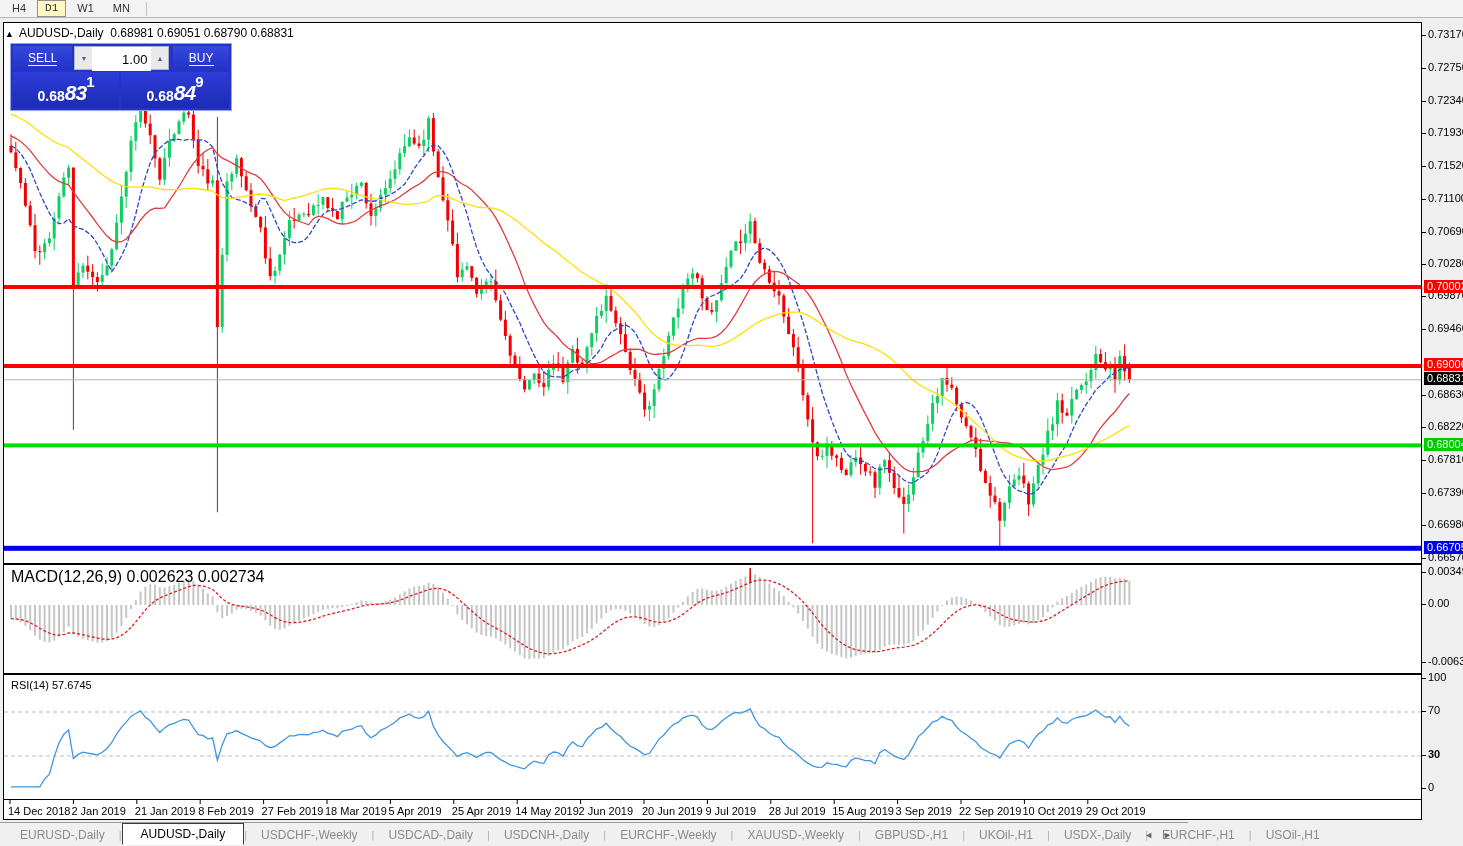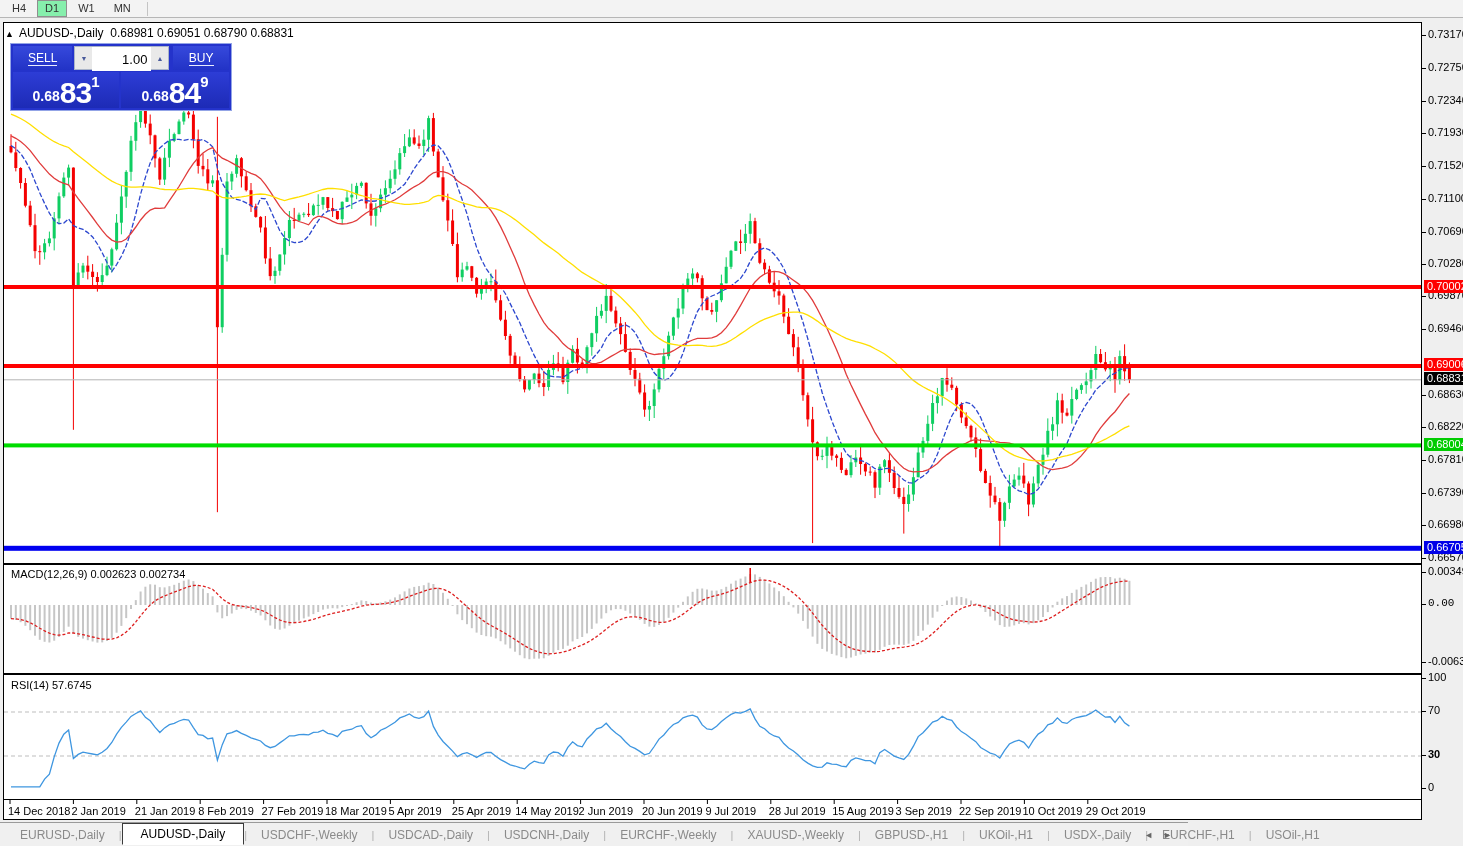--- a/index.html
+++ b/index.html
@@ -1,29 +1,29 @@
 <!DOCTYPE html>
 <html><head>
 <meta charset="utf-8">
 <style>
   html,body{margin:0;padding:0;width:1463px;height:846px;background:#efefef;overflow:hidden;
     font-family:"Liberation Sans",sans-serif;-webkit-font-smoothing:none;}
   
   #toolbar{position:absolute;left:0;top:0;width:1463px;height:18px;background:#f3f3f3;
     border-bottom:1px solid #b6b6b6;display:flex;align-items:center;padding-left:4px;box-sizing:border-box;}
   .tf-btn{font-size:11px;color:#333;padding:1px 7px 2px 7px;margin-right:3px;border:1px solid transparent;cursor:default;}
-  .tf-btn.active{background:#86efac;border:1px solid #8f8f8f;}
+  .tf-btn.active{background:#fef9c3;border:1px solid #8f8f8f;font-family:Liberation Mono, monospace;}
   .tb-sep{width:1px;height:14px;background:#c4c4c4;margin:0 5px;}
   
   #chart-window{position:absolute;left:3px;top:22px;width:1419px;height:798px;background:#fff;
     border:1px solid #000;box-sizing:border-box;}
   #chart-svg{position:absolute;left:0;top:0;}
   #chart-title{position:absolute;left:1px;top:3px;font-size:12px;color:#000;white-space:nowrap;z-index:5;}
   #chart-title .tri{font-size:9px;margin-right:5px;}
-  #macd-label{position:absolute;left:7px;top:545px;font-size:11px;color:#000;z-index:5;}
+  #macd-label{position:absolute;left:7px;top:545px;font-size:16px;color:#000;z-index:5;}
   #rsi-label{position:absolute;left:7px;top:656px;font-size:11px;color:#000;z-index:5;}
   
   #trade-panel{position:absolute;left:6px;top:20px;width:220px;height:66px;background:#2433cb;
     border:1px solid #93a4e6;z-index:10;}
   #tp-row1{position:absolute;left:2px;top:2px;height:24px;width:216px;display:flex;}
   .tp-btn{background:linear-gradient(#3649dc,#2233c6);color:#fff;font-size:12px;display:flex;
     align-items:center;justify-content:center;cursor:pointer;}
   .tp-btn .lbl{border-bottom:1px solid #e8ecff;padding-bottom:0px;}
   #sell-btn{width:62px;height:24px;}
   #buy-btn{width:58px;height:24px;margin-left:2px;}
@@ -31,21 +31,21 @@
   .spin-btn{width:17px;height:22px;background:#e9e9e9;border:0;display:flex;align-items:center;
     justify-content:center;font-size:7px;color:#4a5a9a;cursor:pointer;}
   #vol-input{width:53px;height:22px;border:0;outline:none;font-size:13px;text-align:right;
     padding-right:4px;font-family:"Liberation Sans",sans-serif;}
   #tp-row2{position:absolute;left:2px;top:28px;width:216px;height:36px;display:flex;}
   .price-box{background:linear-gradient(#2d3dd6,#1d2bb6);color:#fff;display:flex;align-items:flex-end;
     justify-content:center;cursor:pointer;}
   #sell-price{width:106px;height:36px;}
   #buy-price{width:108px;height:36px;margin-left:2px;}
   .p-prefix{font-size:14px;font-weight:bold;padding-bottom:4px;}
-  .p-big{font-size:30px;line-height:30px;font-weight:bold;letter-spacing:-1px;}
+  .p-big{font-size:21px;line-height:30px;font-weight:bold;letter-spacing:-1px;font-style:italic;}
   .p-sup{font-size:15px;font-weight:bold;align-self:flex-start;margin-top:1px;}
   
   #price-axis{position:absolute;left:1422px;top:22px;width:41px;height:798px;background:#efefef;}
   .ax-label{position:absolute;left:6px;font-size:11px;color:#000;white-space:nowrap;}
   .ax-dash{position:absolute;left:0px;width:4px;height:1px;background:#000;}
   .ax-tag{position:absolute;left:2px;width:39px;height:13px;font-size:11px;color:#fff;
     text-align:left;padding-left:3px;line-height:13px;box-sizing:border-box;white-space:nowrap;}
   
   #tab-bar{position:absolute;left:0;top:822px;width:1188px;height:24px;background:#f0f0f0;
     border-top:1px solid #9a9a9a;display:flex;align-items:center;padding-left:6px;box-sizing:border-box;}
@@ -901,21 +901,21 @@
     <div class="ax-dash" style="top: 535.979px;"></div>
     <div class="ax-label" style="top: 528.979px;">0.66570</div>
     <div class="ax-tag" style="top: 257.53px; background: rgb(255, 0, 0); color: rgb(255, 255, 255);">0.70002</div>
     <div class="ax-tag" style="top: 336.452px; background: rgb(255, 0, 0); color: rgb(255, 255, 255);">0.69006</div>
     <div class="ax-tag" style="top: 350.319px; background: rgb(0, 0, 0); color: rgb(255, 255, 255);">0.68831</div>
     <div class="ax-tag" style="top: 415.85px; background: rgb(0, 204, 0); color: rgb(255, 255, 255);">0.68004</div>
     <div class="ax-tag" style="top: 518.782px; background: rgb(0, 0, 232); color: rgb(255, 255, 255);">0.66705</div>
     <div class="ax-dash" style="top: 550.273px;"></div>
     <div class="ax-label" style="top: 543.273px;">0.00349</div>
     <div class="ax-dash" style="top: 582px;"></div>
-    <div class="ax-label" style="top: 575px; font-family: Liberation Mono, monospace;">0.00</div>
+    <div class="ax-label" style="top: 575px;">0.00</div>
     <div class="ax-dash" style="top: 639.909px;"></div>
     <div class="ax-label" style="top: 632.909px;">-0.00637</div>
     <div class="ax-dash" style="top: 656px;"></div>
     <div class="ax-label" style="top: 649px;">100</div>
     <div class="ax-dash" style="top: 689px;"></div>
     <div class="ax-label" style="top: 682px; text-align: right;">70</div>
     <div class="ax-dash" style="top: 733px;"></div>
     <div class="ax-label" style="top: 726px; font-weight: bold;">30</div>
     <div class="ax-dash" style="top: 766px;"></div>
     <div class="ax-label" style="top: 759px;">0</div>

